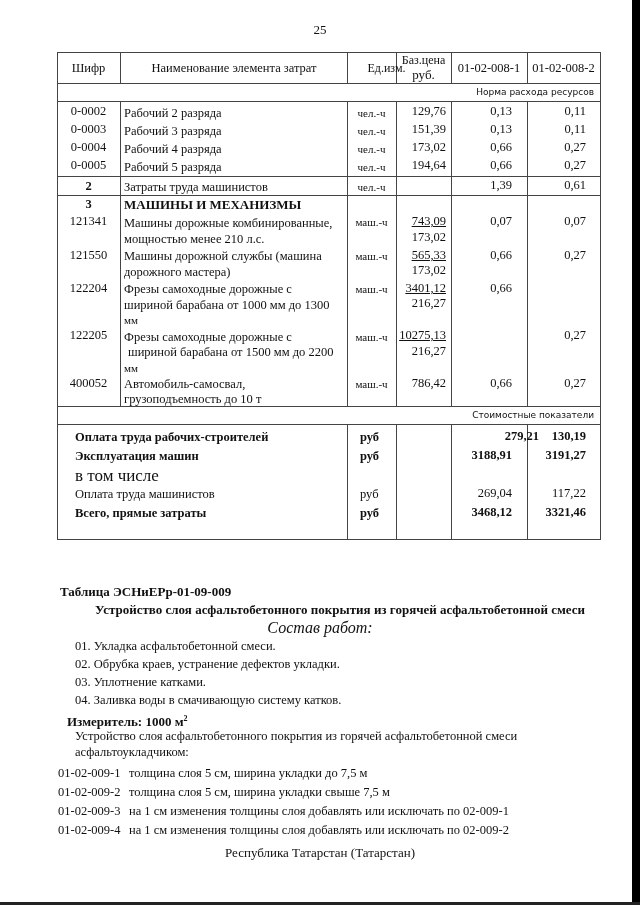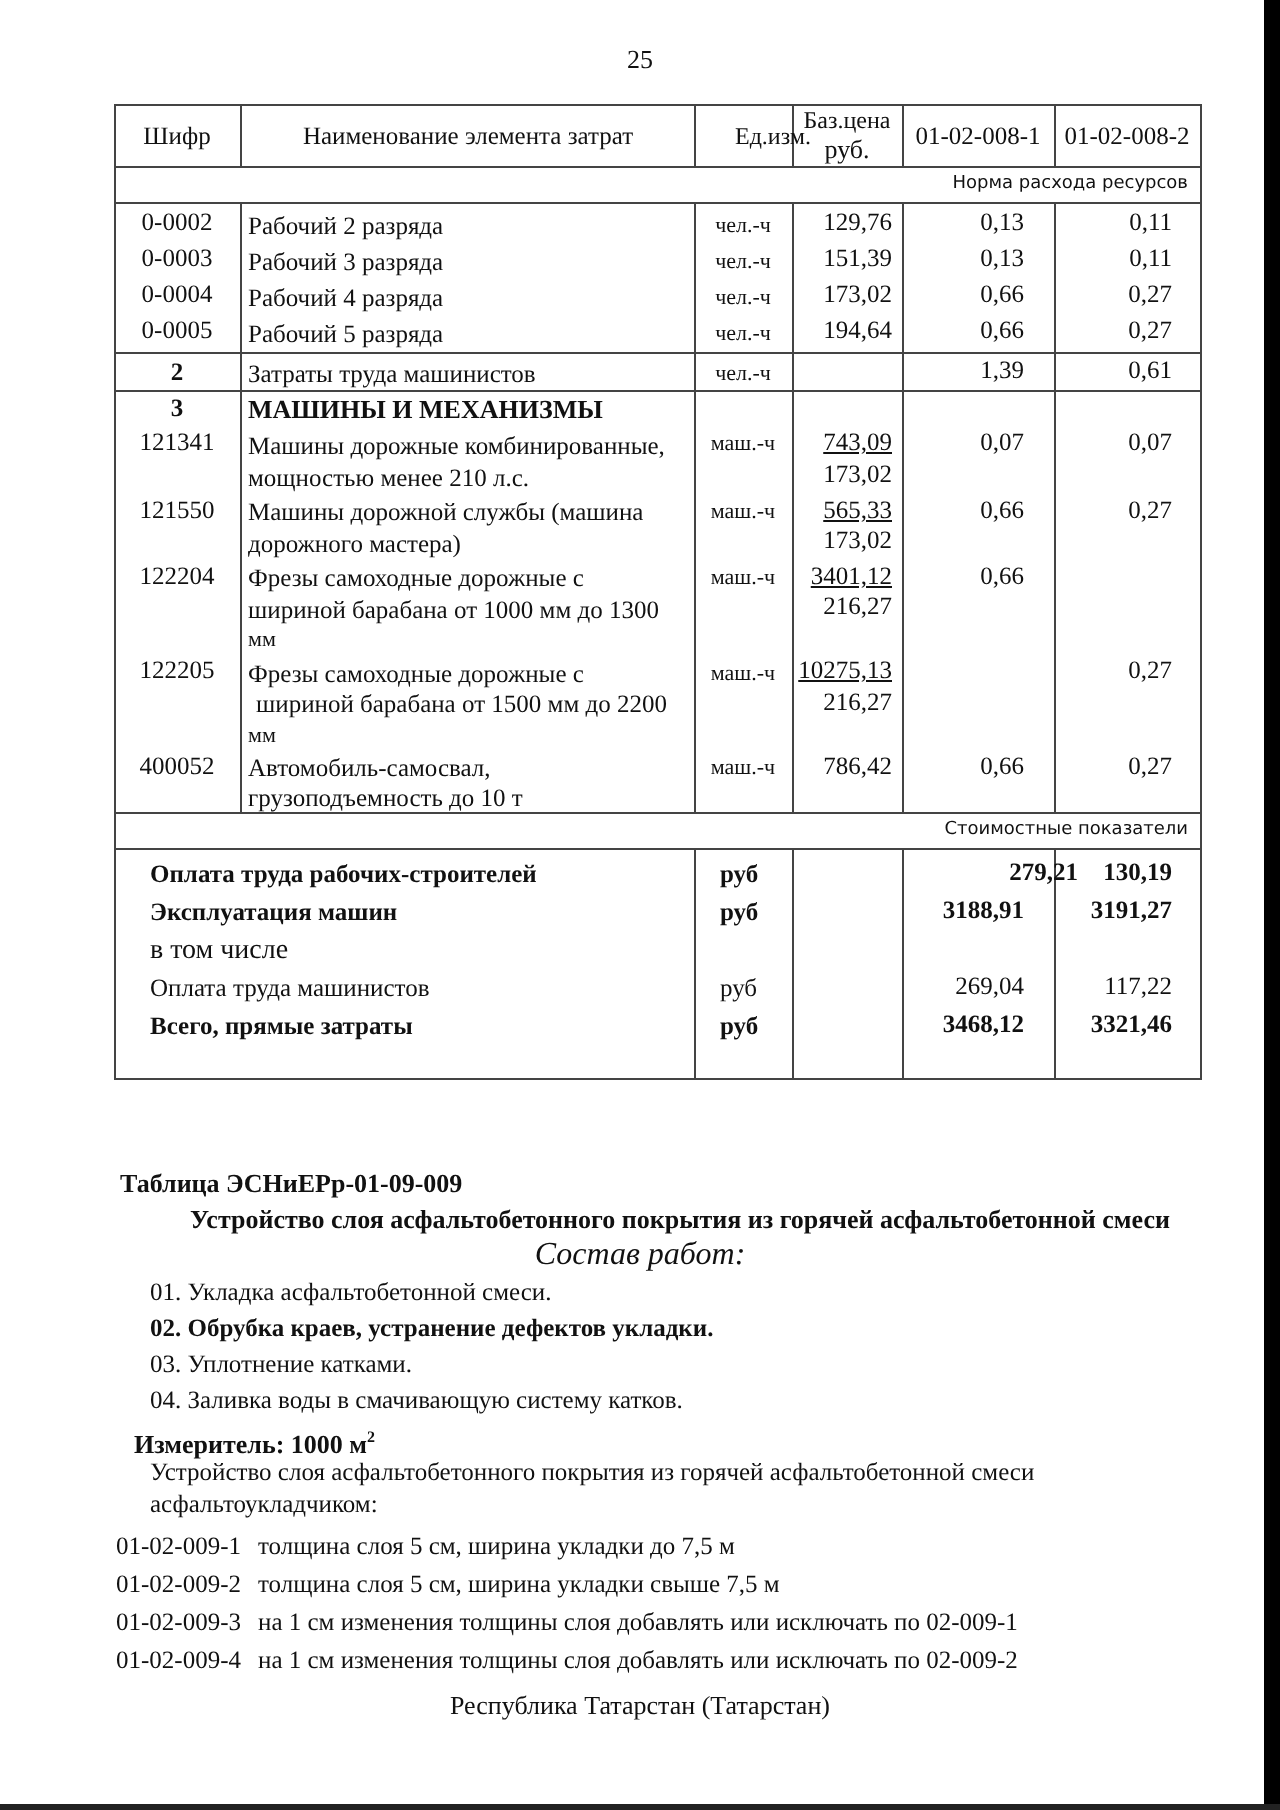--- a/index.html
+++ b/index.html
@@ -178,21 +178,21 @@
     <div class="abs t b r" style="left:478px;width:61px;top:429px;">279,21</div>
     <div class="abs t b r" style="left:527px;width:59px;top:429px;">130,19</div>
   </div>
   <div>
     <div class="abs t b" style="left:75px;top:449px;">Эксплуатация машин</div>
     <div class="abs t b" style="left:360px;top:449px;">руб</div>
     <div class="abs t b r" style="left:451px;width:61px;top:448px;">3188,91</div>
     <div class="abs t b r" style="left:527px;width:59px;top:448px;">3191,27</div>
   </div>
   <div>
-    <div class="abs t" style="left:75px;top:468px;font-size:14px;">в том числе</div>
+    <div class="abs t" style="left:75px;top:468px;font-size:17px;">в том числе</div>
   </div>
   <div>
     <div class="abs t" style="left:75px;top:487px;">Оплата труда машинистов</div>
     <div class="abs t" style="left:360px;top:487px;">руб</div>
     <div class="abs t r" style="left:451px;width:61px;top:486px;">269,04</div>
     <div class="abs t r" style="left:527px;width:59px;top:486px;">117,22</div>
   </div>
   <div>
     <div class="abs t b" style="left:75px;top:506px;">Всего, прямые затраты</div>
     <div class="abs t b" style="left:360px;top:506px;">руб</div>
@@ -200,21 +200,21 @@
     <div class="abs t b r" style="left:527px;width:59px;top:505px;">3321,46</div>
   </div>
 </div>
 
 <div>
   <div class="abs t b" style="left:60px;top:584px;font-size:13px;">Таблица  ЭСНиЕРр-01-09-009</div>
   <div class="abs t b c" style="left:40px;width:600px;top:602px;font-size:13px;">Устройство слоя асфальтобетонного покрытия из горячей асфальтобетонной смеси</div>
   <div class="abs t it c" style="left:0;width:640px;top:620px;font-size:16px;">Состав работ:</div>
 
   <div class="abs t" style="left:75px;top:639px;">01. Укладка асфальтобетонной смеси.</div>
-  <div class="abs t" style="left:75px;top:657px;font-weight:bold;">02. Обрубка краев, устранение дефектов укладки.</div>
+  <div class="abs t" style="left:75px;top:657px;">02. Обрубка краев, устранение дефектов укладки.</div>
   <div class="abs t" style="left:75px;top:675px;">03. Уплотнение катками.</div>
   <div class="abs t" style="left:75px;top:693px;">04. Заливка воды в смачивающую систему катков.</div>
 
   <div class="abs t b" style="left:67px;top:711px;font-size:13px;"><span>Измеритель: 1000 м</span><sup style="font-size:8px;">2</sup></div>
 
   <div class="abs t" style="left:75px;top:729px;">Устройство слоя асфальтобетонного покрытия из горячей асфальтобетонной смеси</div>
   <div class="abs t" style="left:75px;top:745px;">асфальтоукладчиком:</div>
 
   <div>
     <div class="abs t" style="left:58px;top:766px;">01-02-009-1</div>

